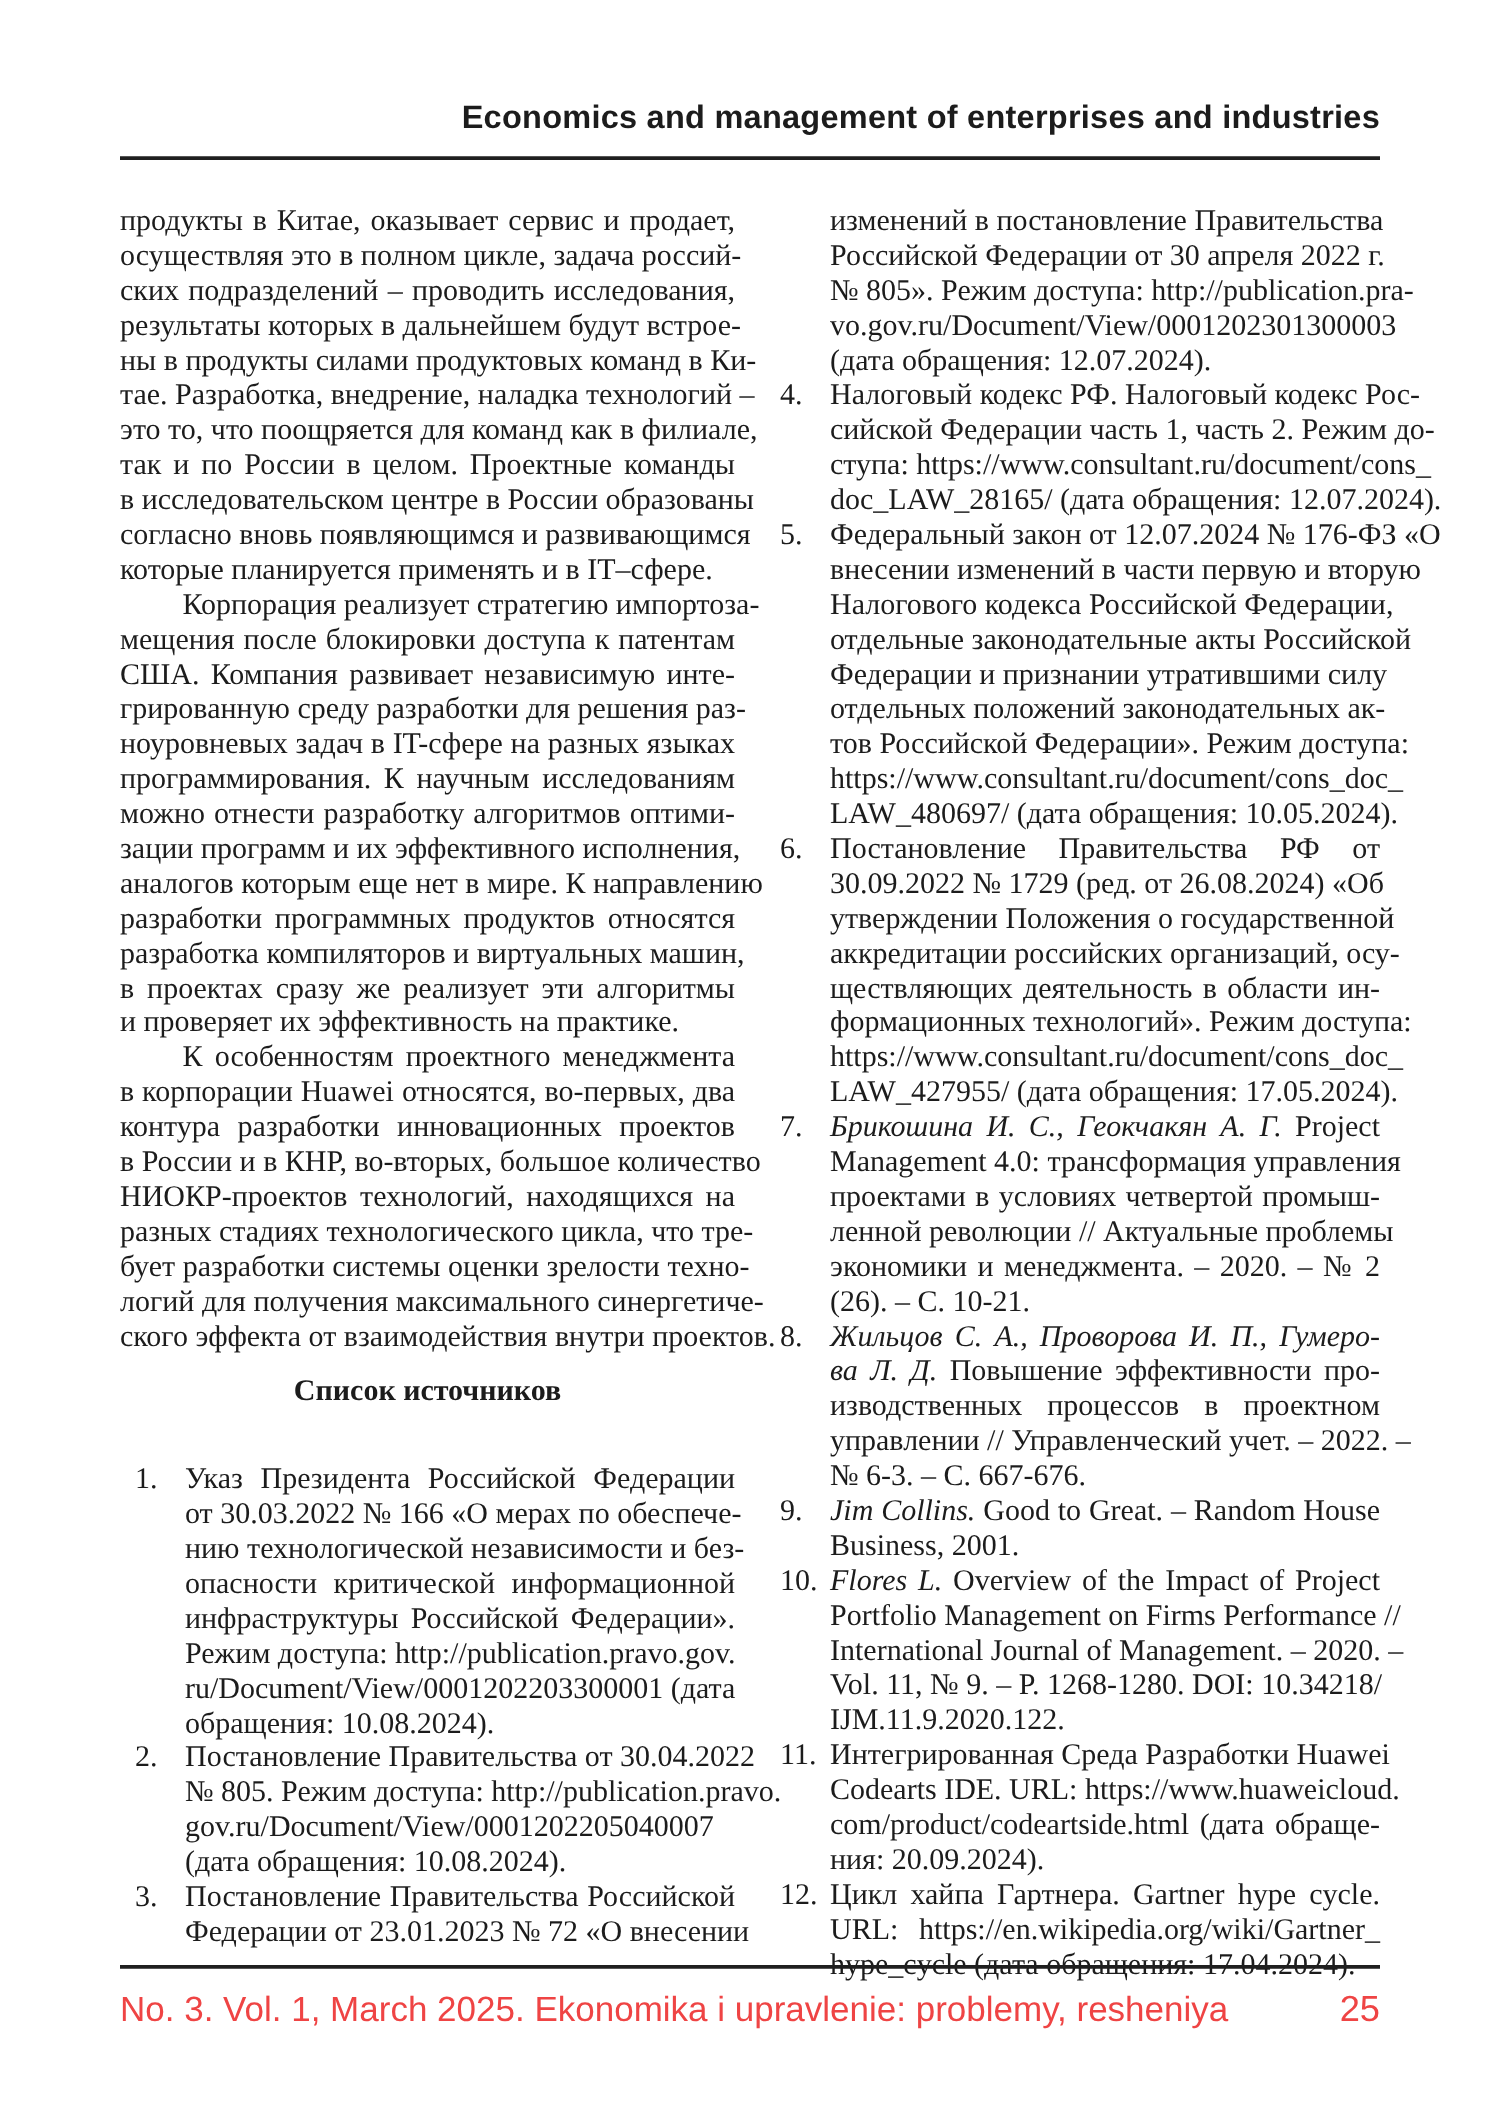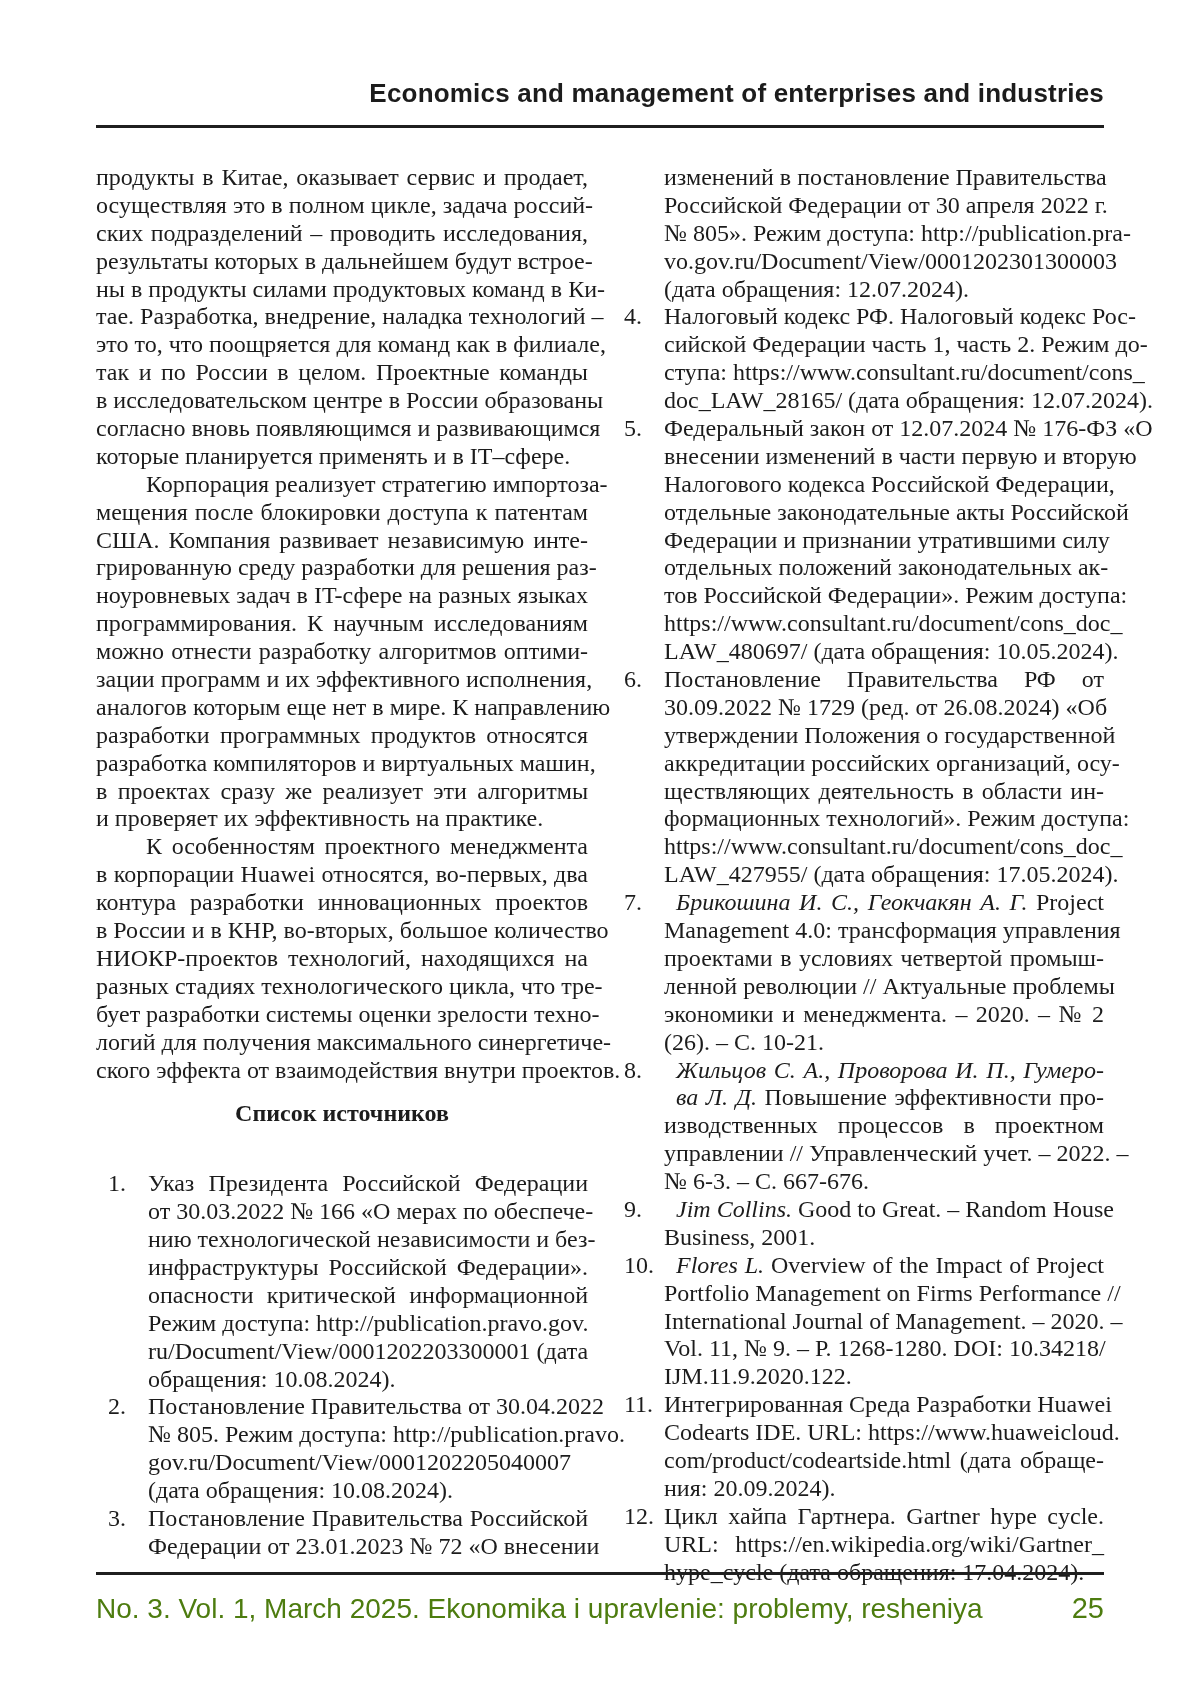--- a/index.html
+++ b/index.html
@@ -42,24 +42,24 @@
   .ref { display:flex; }
   .ref-num  { flex:0 0 52px; box-sizing:border-box; padding-left:12px; }
   .ref-body { flex:1; min-width:0; }
   .cont { margin-left:52px; }
 
   
   .footer {
     position:absolute; left:96px; right:96px; top:1572px;
     border-top:3px solid #1f1f1f; padding-top:17px;
     display:flex; justify-content:space-between; align-items:baseline;
-    font-family:"Liberation Sans", sans-serif; font-size:28px; color:#4d7c0f;
+    font-family:"Liberation Sans", sans-serif; font-size:28px; color:#ef4444;
   }
   .footer .pagenum { font-size:29px; }
-  i { font-style:italic;margin-left:12px; }
+  i { font-style:italic; }
 </style>
 </head>
 <body>
 
 <div class="page">
 
   <div class="header">
     <div class="header-title">Economics and management of enterprises and industries</div>
   </div>
 
@@ -103,22 +103,22 @@
         <div class="ln">логий для получения максимального синергетиче-</div>
         <div class="ln end">ского эффекта от взаимодействия внутри проектов.</div>
       </div>
       <div class="heading">Список источников</div>
       <div class="ref">
         <div class="ref-num">1.</div>
         <div class="ref-body">
           <div class="ln">Указ Президента Российской Федерации</div>
           <div class="ln">от 30.03.2022 № 166 «О мерах по обеспече-</div>
           <div class="ln">нию технологической независимости и без-</div>
+          <div class="ln">опасности критической информационной</div>
           <div class="ln">инфраструктуры Российской Федерации».</div>
-          <div class="ln">опасности критической информационной</div>
           <div class="ln">Режим доступа: http://publication.pravo.gov.</div>
           <div class="ln">ru/Document/View/0001202203300001 (дата</div>
           <div class="ln end">обращения: 10.08.2024).</div>
         </div>
       </div>
       <div class="ref">
         <div class="ref-num">2.</div>
         <div class="ref-body">
           <div class="ln">Постановление Правительства от 30.04.2022</div>
           <div class="ln">№ 805. Режим доступа: http://publication.pravo.</div>

